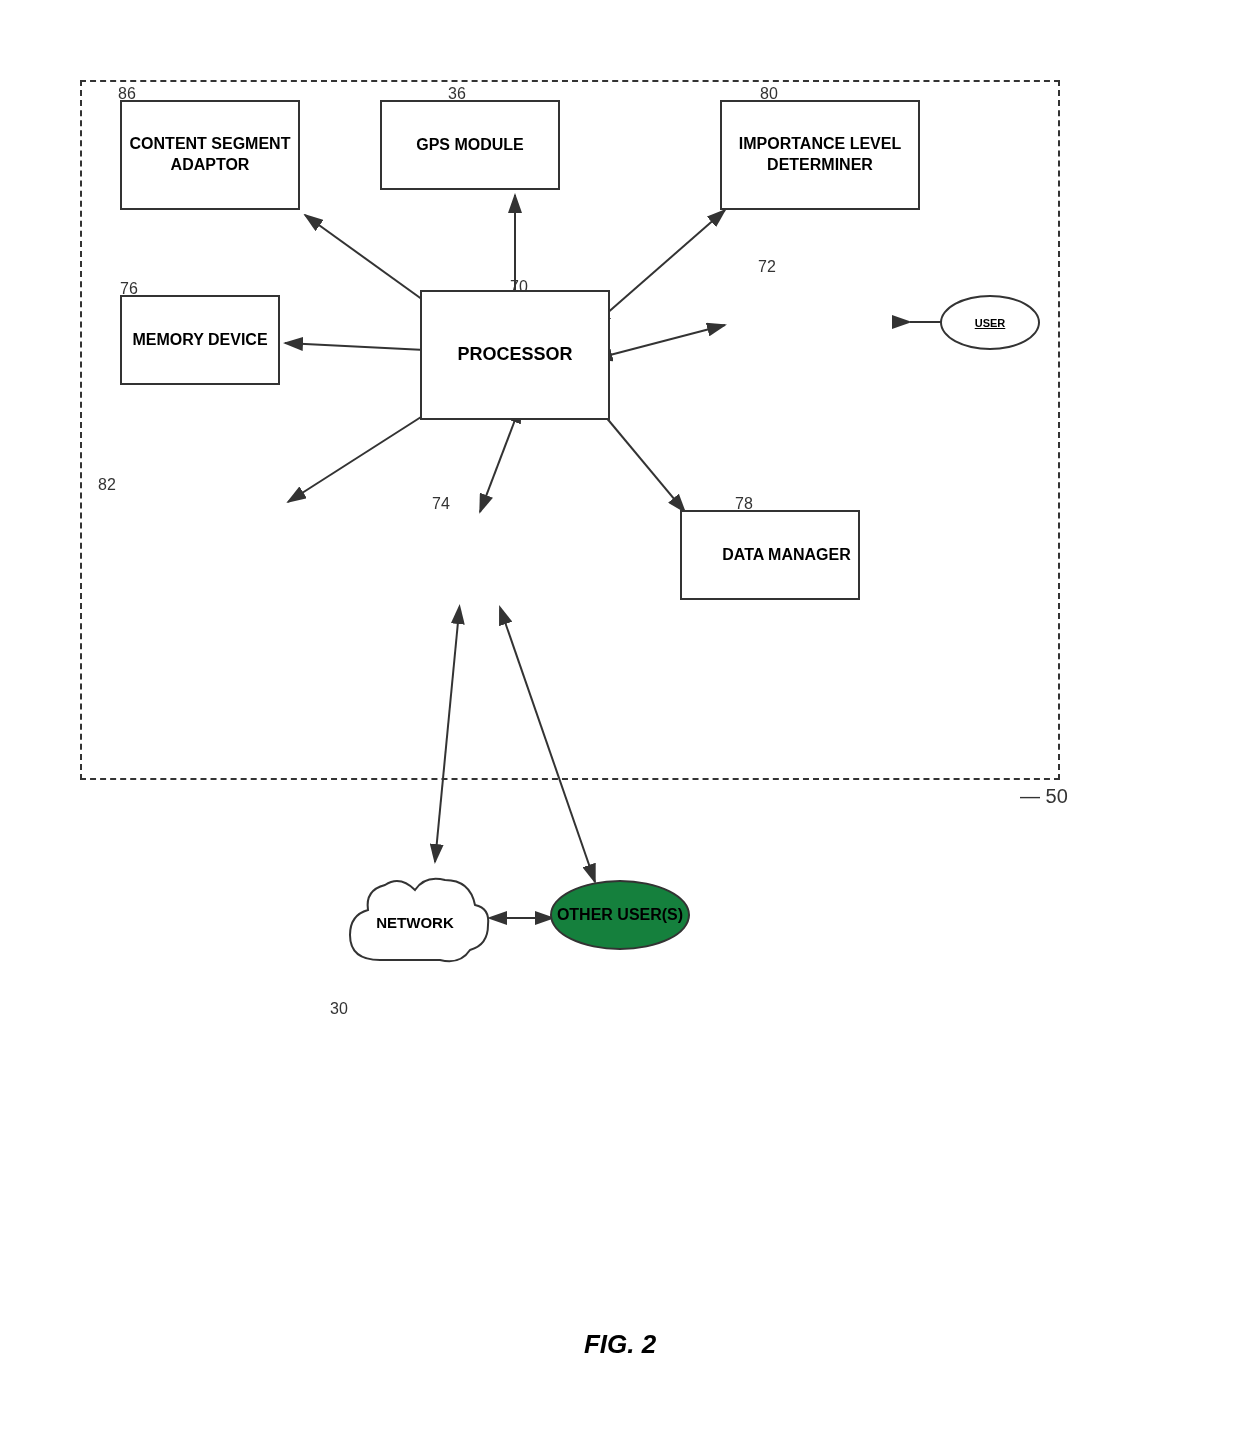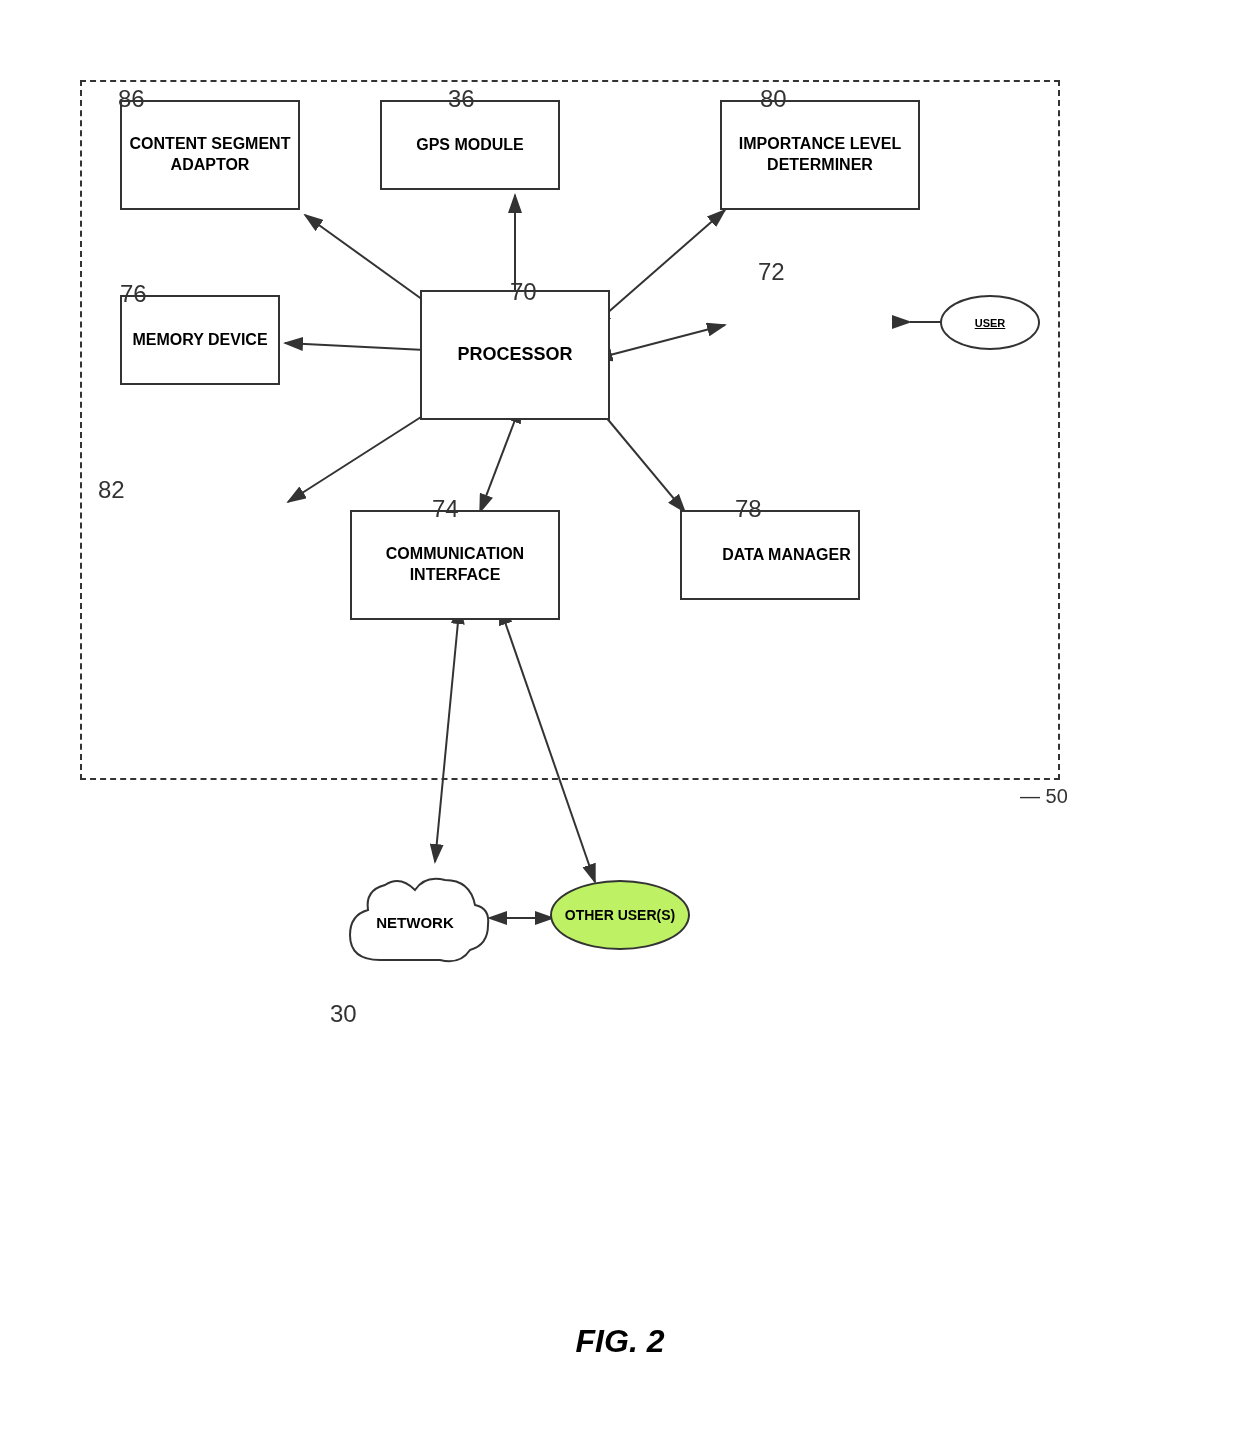--- a/index.html
+++ b/index.html
@@ -156,45 +156,45 @@
 
     
     .other-users-oval {
       position: absolute;
       top: 840px;
       left: 490px;
       width: 140px;
       height: 70px;
       border: 2px solid #333;
       border-radius: 50%;
-      background: #bef264;
+      background: #15803d;
       display: flex;
       align-items: center;
       justify-content: center;
-      font-size: 14px;
+      font-size: 16px;
       font-weight: bold;
       text-align: center;
       line-height: 1.3;
     }
 
     
     .fig-label {
       position: absolute;
       bottom: 30px;
       left: 50%;
       transform: translateX(-50%);
-      font-size: 32px;
+      font-size: 26px;
       font-weight: bold;
       font-style: italic;
     }
 
     
     .ref-label {
       position: absolute;
-      font-size: 24px;
+      font-size: 16px;
       color: #333;
     }
 
     
     .arrows-svg {
       position: absolute;
       top: 0;
       left: 0;
       width: 100%;
       height: 100%;
@@ -276,23 +276,20 @@
     <span>72</span>
   </div>
 
   <div class="box memory-device">
     <span>MEMORY DEVICE</span>
   </div>
   <div class="ref-label" style="top:240px;left:60px;">
     <span>76</span>
   </div>
 
-  <div class="box comm-interface">
-    <span>COMMUNICATION INTERFACE</span>
-  </div>
   <div class="ref-label" style="top:455px;left:372px;">
     <span>74</span>
   </div>
 
   <div class="box data-manager">
     <span>DATA MANAGER</span>
   </div>
   <div class="ref-label" style="top:455px;left:660px;margin-left:15px;">
     <span>78</span>
   </div>

